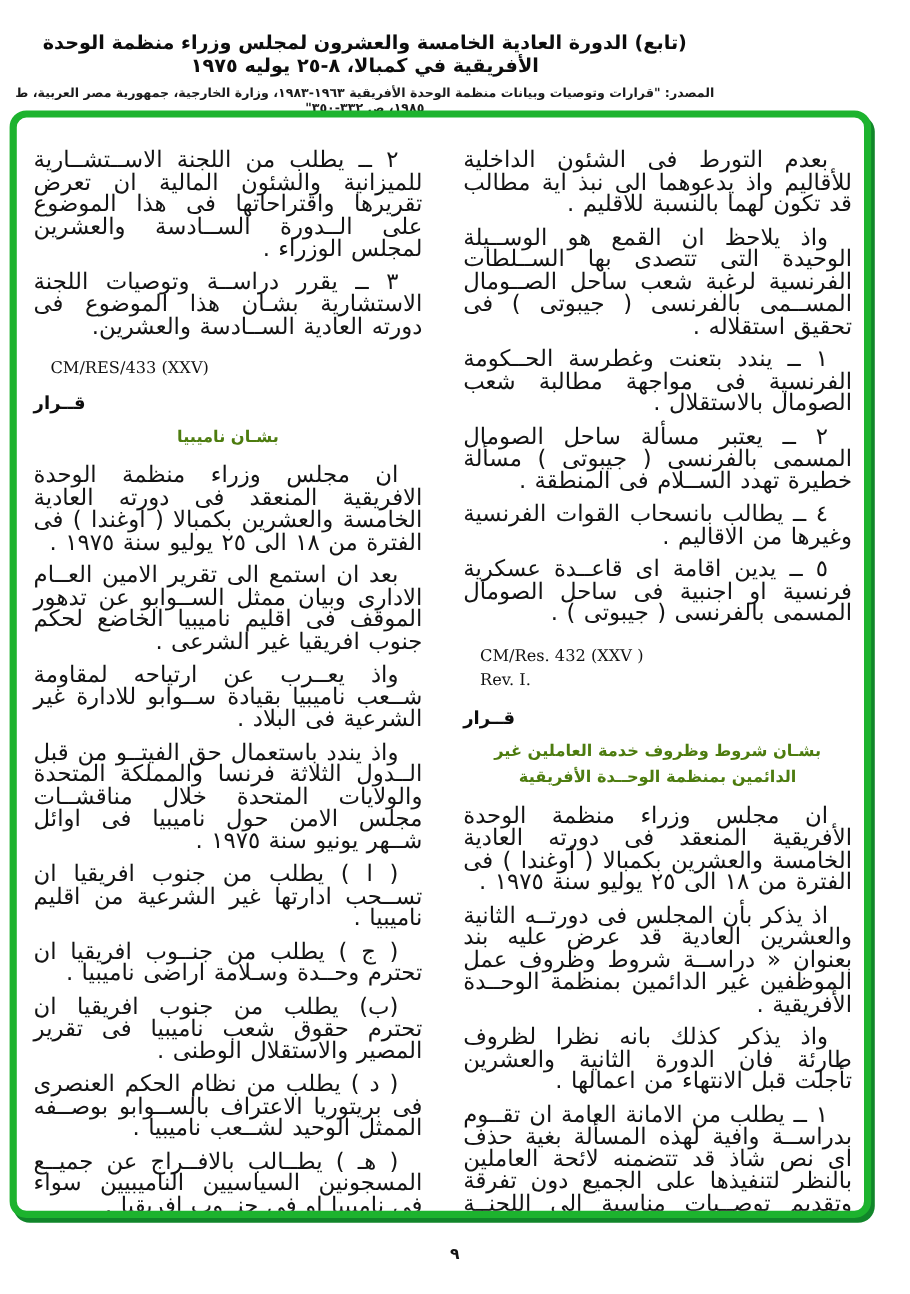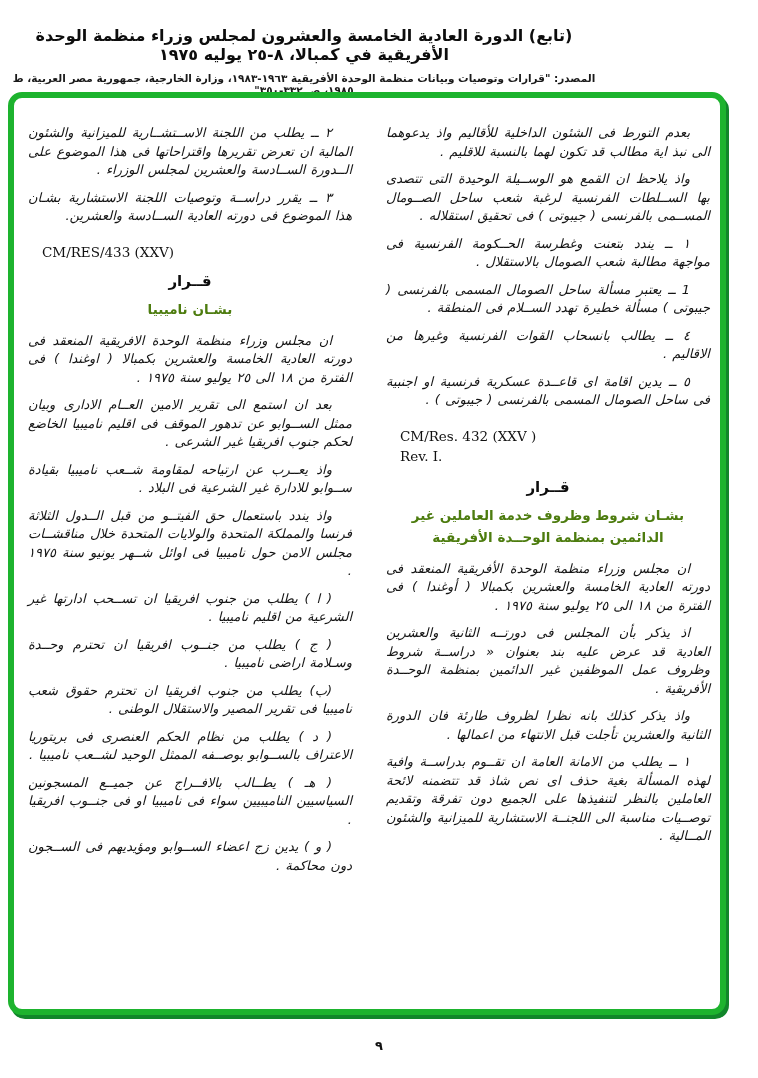--- a/index.html
+++ b/index.html
@@ -12,33 +12,33 @@
   .doc-header .line2{font-size:10.5px;font-weight:bold;margin-top:8px;color:#1a1a1a;}
   .frame{
     position:absolute;left:8px;top:92px;width:706px;height:911px;
     border:6px solid #1db32e;border-radius:14px;background:#ffffff;
     box-shadow:3px 4px 0 #11862a;overflow:hidden;
   }
   .cols{display:flex;direction:rtl;gap:34px;padding:26px 10px 0 14px;}
   .col{width:330px;direction:rtl;}
   .blk{margin:0;}
   .para{
-    font-size:13px;line-height:18.5px;text-align:justify;text-align-last:right;
-    margin:0 0 9px 0;text-indent:20px;word-spacing:1px;font-style:italic;
+    font-size:19px;line-height:18.5px;text-align:justify;text-align-last:right;
+    margin:0 0 9px 0;text-indent:20px;word-spacing:1px;
   }
   .ref{
     direction:ltr;text-align:left;font-family:"DejaVu Serif",serif;
     font-size:13.5px;margin:18px 0 2px 0;text-indent:14px;color:#111;
   }
   .ref2{
     direction:ltr;text-align:left;font-family:"DejaVu Serif",serif;
     font-size:13.5px;margin:4px 0 14px 0;text-indent:14px;color:#111;
   }
   .h1{
-    text-align:center;font-weight:bold;font-size:15px;margin:12px 0 8px 0;color:#0d0d0d;
+    text-align:left;font-weight:bold;font-size:15px;margin:12px 0 8px 0;color:#0d0d0d;
   }
   .h2{
     text-align:center;font-weight:bold;font-size:13.5px;line-height:22px;margin:0;color:#4d7c0f;
   }
   .h2.last{margin-bottom:12px;}
   .page-number{
     position:absolute;top:1038px;left:0;width:758px;text-align:center;
     font-size:13px;font-weight:bold;color:#111;
   }
 </style>
@@ -49,21 +49,21 @@
   <div class="line1">(تابع) الدورة العادية الخامسة والعشرون لمجلس وزراء منظمة الوحدة الأفريقية في كمبالا، ٨-٢٥ يوليه ١٩٧٥</div>
   <div class="line2">المصدر: "قرارات وتوصيات وبيانات منظمة الوحدة الأفريقية ١٩٦٣-١٩٨٣، وزارة الخارجية، جمهورية مصر العربية، ط ١٩٨٥، ص ٣٣٢-٣٥٠"</div>
 </div>
 
 <div class="frame">
   <div class="cols">
     <div class="col" id="col-right">
         <p class="blk para">بعدم التورط فى الشئون الداخلية للأقاليم واذ يدعوهما الى نبذ اية مطالب قد تكون لهما بالنسبة للاقليم .</p>
         <p class="blk para">واذ يلاحظ ان القمع هو الوســيلة الوحيدة التى تتصدى بها الســلطات الفرنسية لرغبة شعب ساحل الصــومال المســمى بالفرنسى ( جيبوتى ) فى تحقيق استقلاله .</p>
         <p class="blk para">١ ــ يندد بتعنت وغطرسة الحــكومة الفرنسية فى مواجهة مطالبة شعب الصومال بالاستقلال .</p>
-        <p class="blk para">1 ــ يعتبر مسألة ساحل الصومال المسمى بالفرنسى ( جيبوتى ) مسألة خطيرة تهدد الســلام فى المنطقة .</p>
+        <p class="blk para">٢ ــ يعتبر مسألة ساحل الصومال المسمى بالفرنسى ( جيبوتى ) مسألة خطيرة تهدد الســلام فى المنطقة .</p>
         <p class="blk para">٤ ــ يطالب بانسحاب القوات الفرنسية وغيرها من الاقاليم .</p>
         <p class="blk para">٥ ــ يدين اقامة اى قاعــدة عسكرية فرنسية او اجنبية فى ساحل الصومال المسمى بالفرنسى ( جيبوتى ) .</p>
         <p class="blk ref">CM/Res. 432 (XXV )</p>
         <p class="blk ref2">Rev. I.</p>
         <p class="blk h1">قــرار</p>
         <p class="blk h2">بشـان شروط وظروف خدمة العاملين غير</p>
         <p class="blk h2 last">الدائمين بمنظمة الوحــدة الأفريقية</p>
         <p class="blk para">ان مجلس وزراء منظمة الوحدة الأفريقية المنعقد فى دورته العادية الخامسة والعشرين بكمبالا ( أوغندا ) فى الفترة من ١٨ الى ٢٥ يوليو سنة ١٩٧٥ .</p>
         <p class="blk para">اذ يذكر بأن المجلس فى دورتــه الثانية والعشرين العادية قد عرض عليه بند بعنوان « دراســة شروط وظروف عمل الموظفين غير الدائمين بمنظمة الوحــدة الأفريقية .</p>
         <p class="blk para">واذ يذكر كذلك بانه نظرا لظروف طارئة فان الدورة الثانية والعشرين تأجلت قبل الانتهاء من اعمالها .</p>

